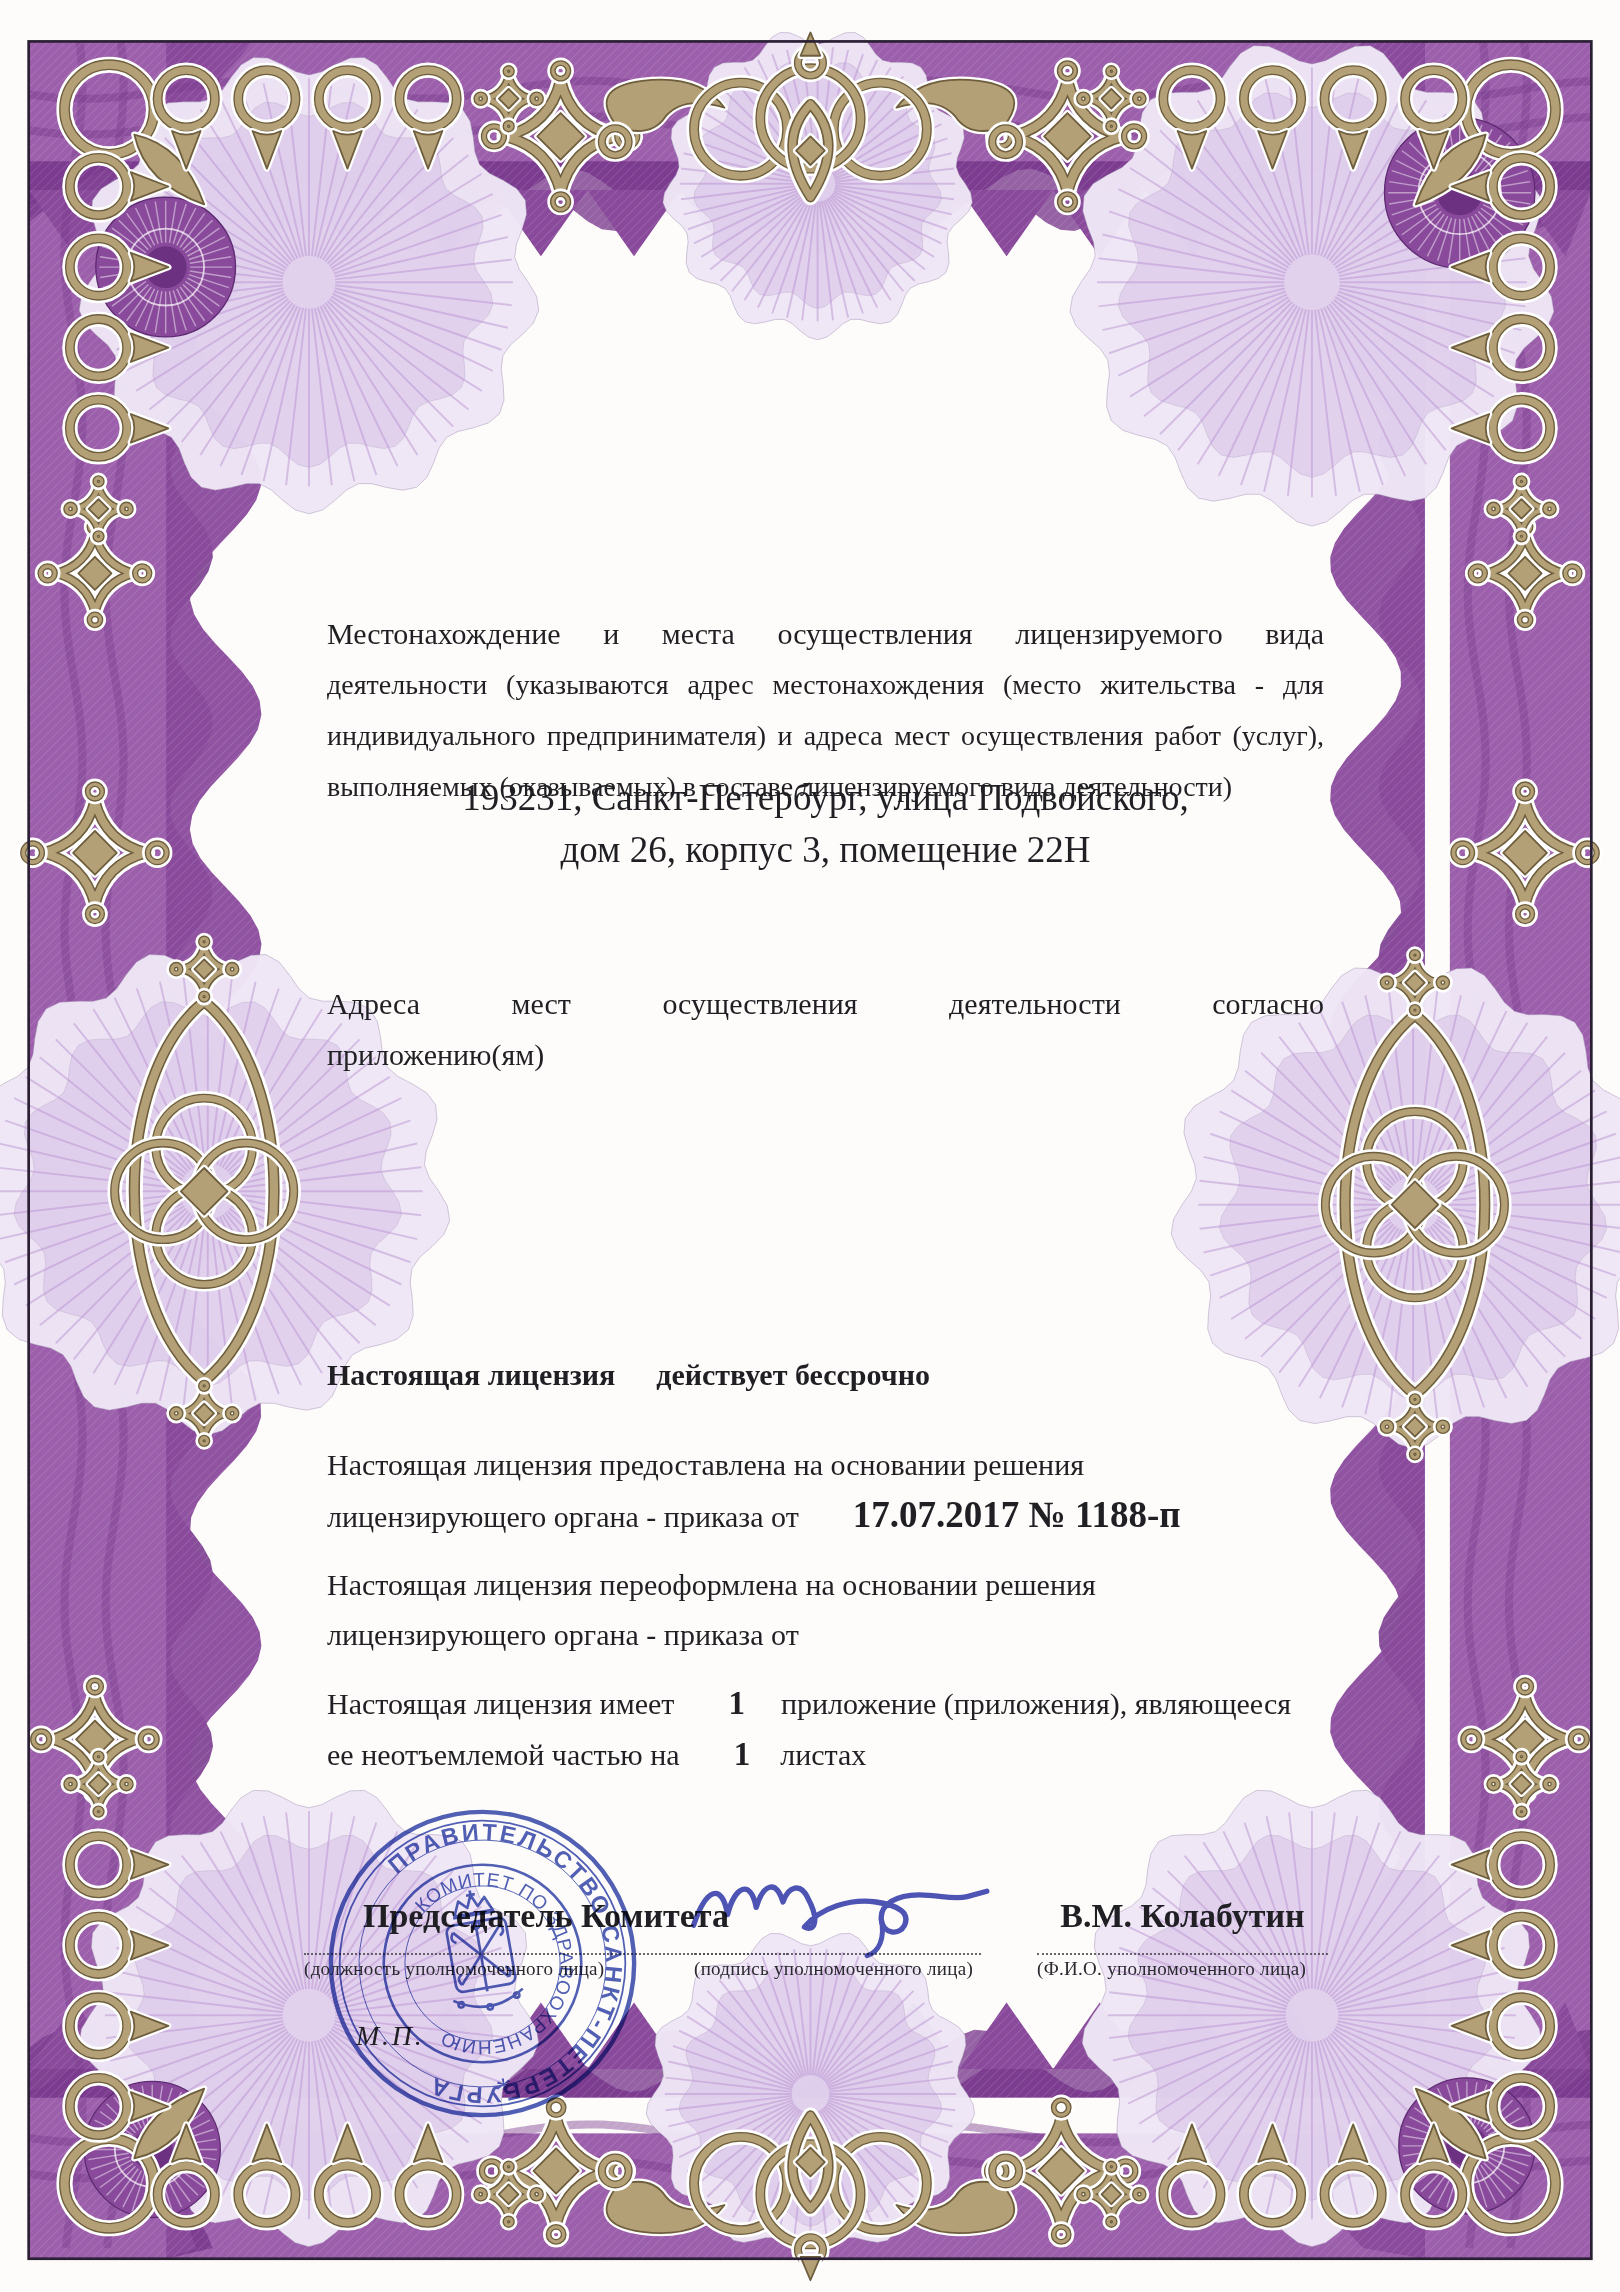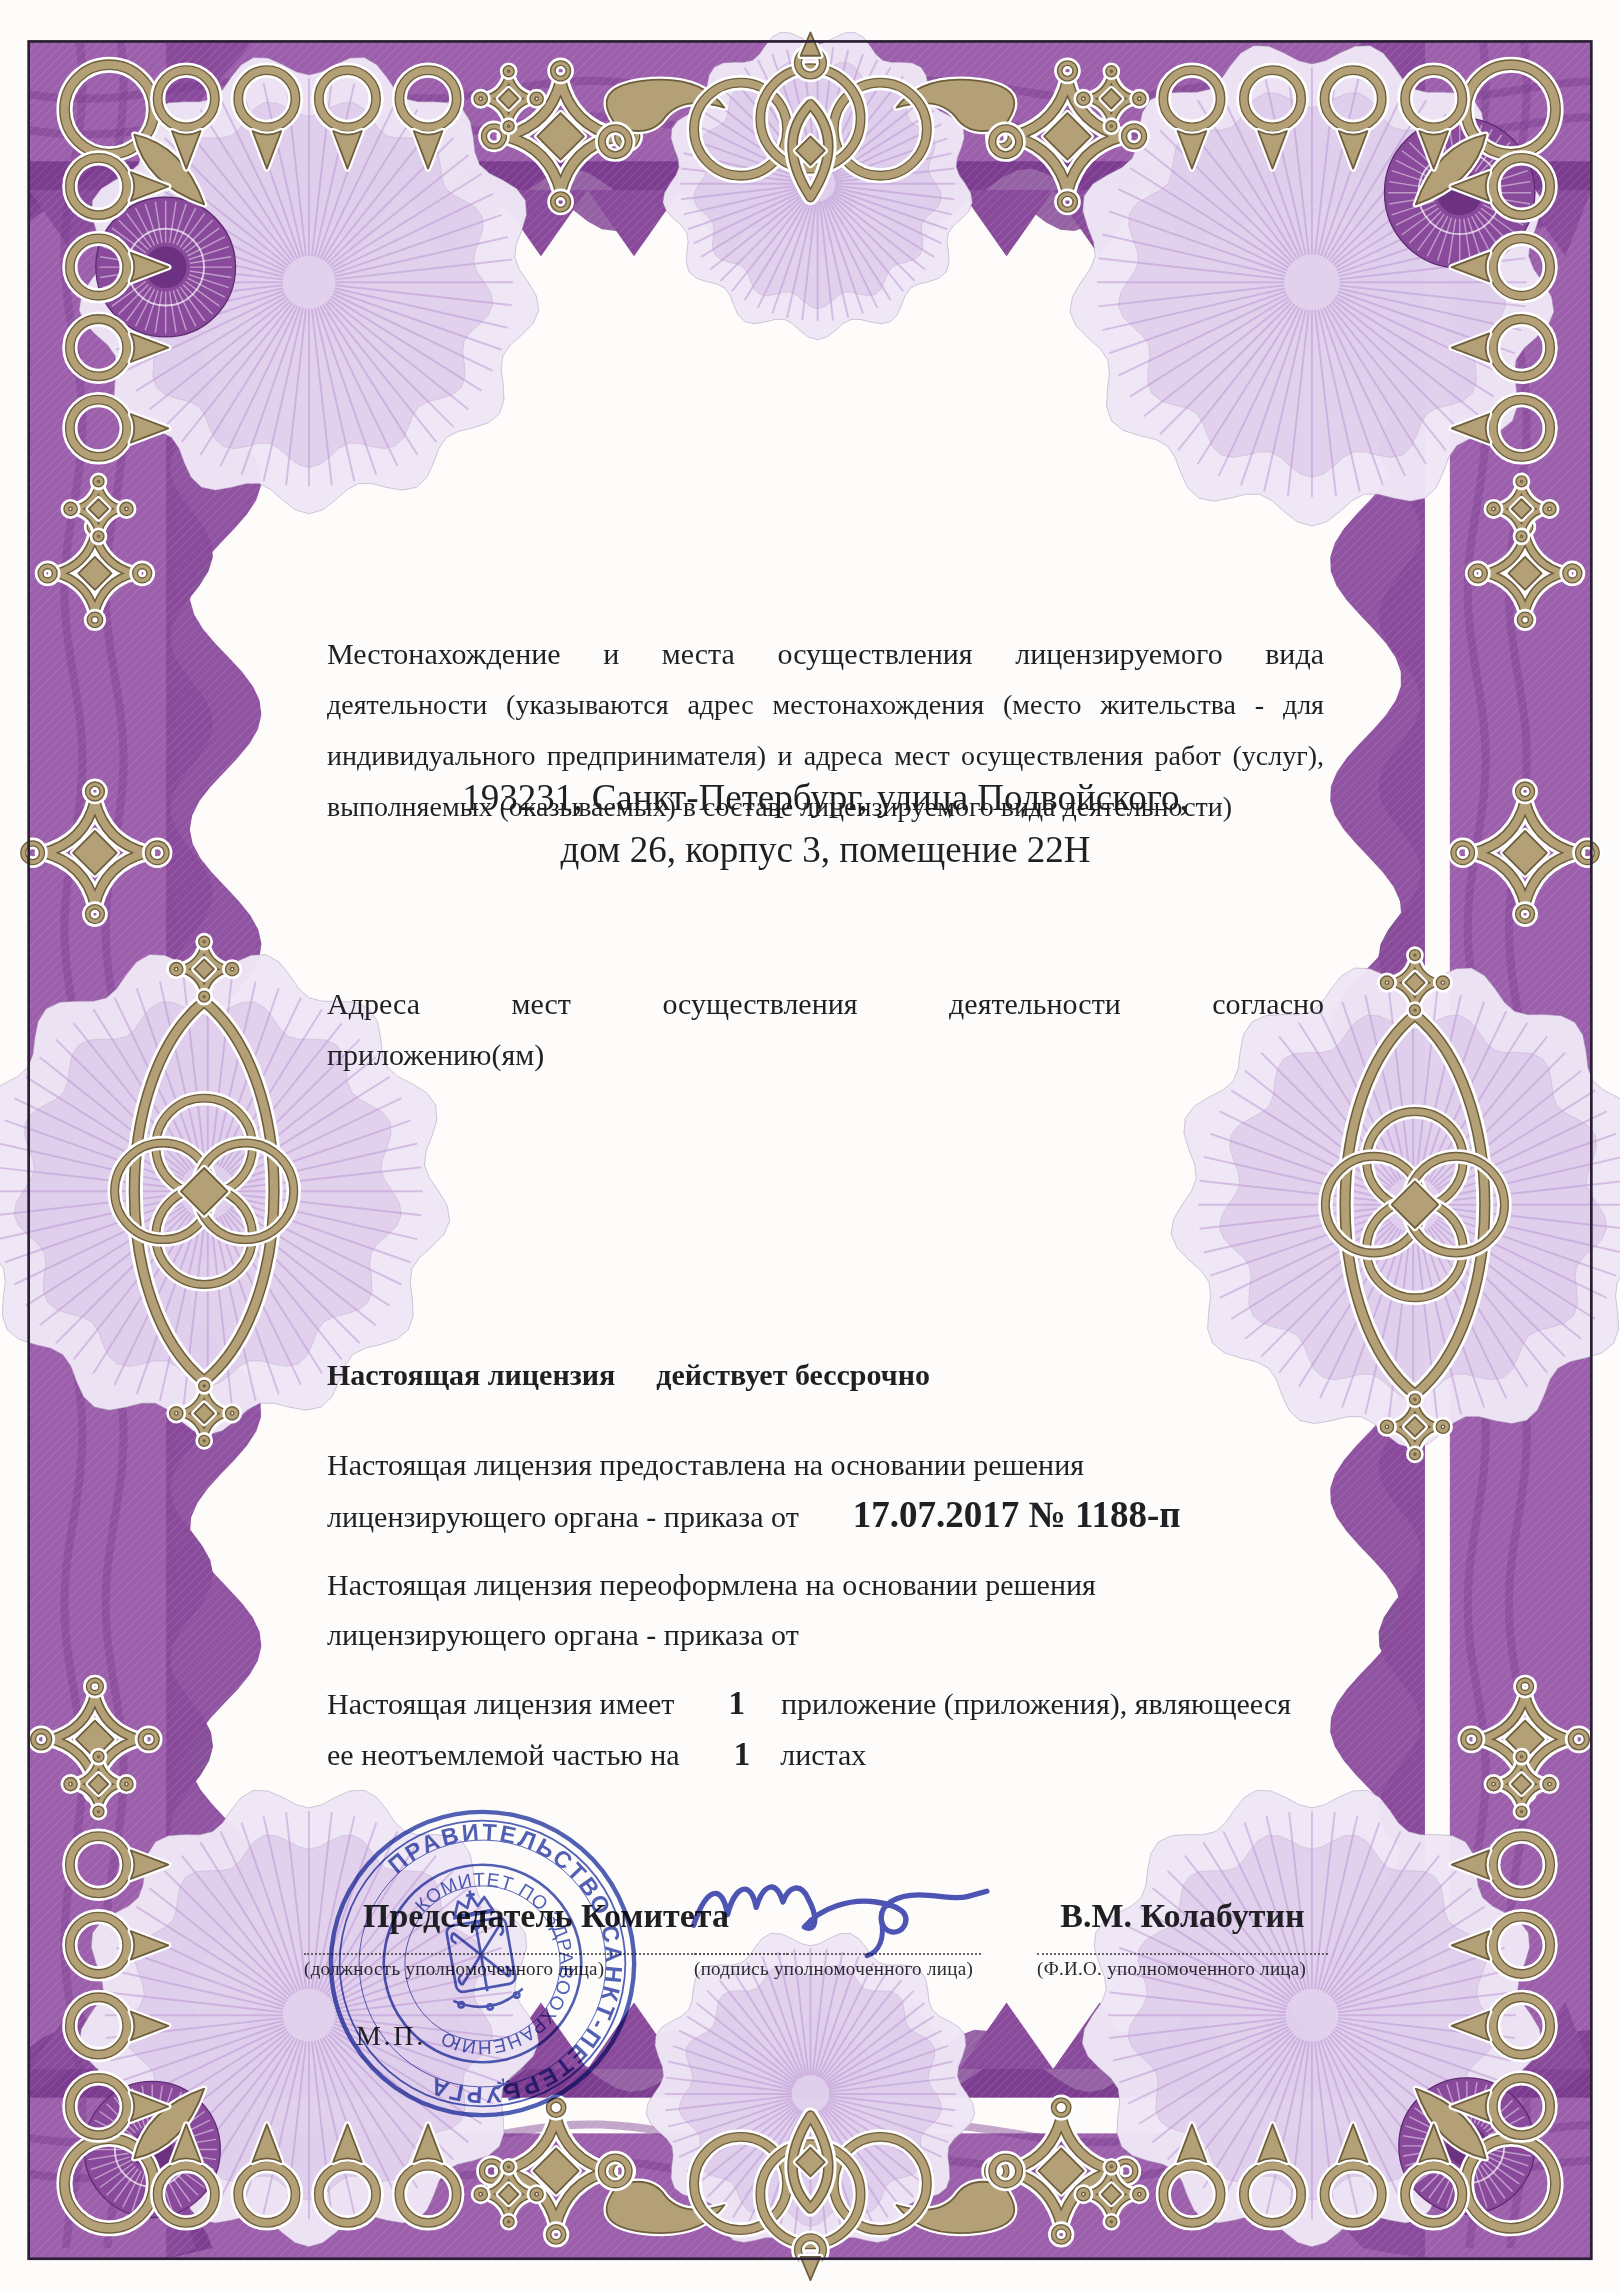--- a/index.html
+++ b/index.html
@@ -17,21 +17,21 @@
   .validity{display:flex;gap:41px;font-weight:700;font-size:30px;}
   .para{font-size:30px;line-height:50px;}
   .bver{font-weight:700;font-size:37px;}
   .l2{display:flex;align-items:baseline;}
   .gap60{width:54px;} .gap40{width:36px;} .gap34{width:30px;}
   .cnt{font-weight:700;font-size:33px;}
   .sigcol{position:absolute;z-index:2;}
   .signame{font-weight:700;font-size:34px;height:52px;white-space:nowrap;text-align:center;}
   .sigline{border-top:2.2px dotted #4f4c52;height:0;margin-top:3.6px;opacity:.85;}
   .siglabel{font-size:19px;margin-top:3.6px;color:#2a2930;letter-spacing:0.3px;}
-  .mp{position:absolute;left:356px;top:2020px;font-size:28px;letter-spacing:2.7px;z-index:2;}
+  .mp{position:absolute;left:356px;top:2020px;font-size:28px;letter-spacing:2.7px;z-index:2;font-style:italic;}
   .stamp{position:absolute;left:315px;top:1796px;width:335px;height:335px;z-index:3;
          mix-blend-mode:multiply;opacity:.92;transform:rotate(-10deg);}
   .signature{position:absolute;left:679px;top:1843px;width:326px;height:118px;z-index:3;mix-blend-mode:multiply;}
 </style>
 </head>
 <body>
 
 <div class="page">
 
   <svg id="border-svg" class="deco" width="1620" height="2293" viewBox="0 0 1809 2560">
@@ -1403,21 +1403,21 @@
         <circle cx="110" cy="537.32" r="3.6400000000000006" fill="none" stroke="#b3a077" stroke-width="3.5"></circle>
         <circle cx="110" cy="598.68" r="3.6400000000000006" fill="none" stroke="#ffffff" stroke-width="12.5"></circle>
         <circle cx="110" cy="598.68" r="3.6400000000000006" fill="none" stroke="#6f5e3d" stroke-width="6.5"></circle>
         <circle cx="110" cy="598.68" r="3.6400000000000006" fill="none" stroke="#b3a077" stroke-width="3.5"></circle>
       </g>
       <rect x="32" y="46" width="1745" height="2476" fill="none" stroke="#2a1f33" stroke-width="3"></rect>
     </svg>
 
   <div class="textlayer">
 
-    <div class="block loc" style="top:628px">
+    <div class="block loc" style="top:608px">
       <div class="jline">Местонахождение и места осуществления лицензируемого вида</div>
       <div class="jline sub">деятельности (указываются адрес местонахождения (место жительства - для</div>
       <div class="jline sub">индивидуального предпринимателя) и адреса мест осуществления работ (услуг),</div>
       <div class="lline sub">выполняемых (оказываемых) в составе лицензируемого вида деятельности)</div>
     </div>
 
     <div class="block addr" style="top:772px">
       <div>193231, Санкт-Петербург, улица Подвойского,</div>
       <div>дом 26, корпус 3, помещение 22Н</div>
     </div>

